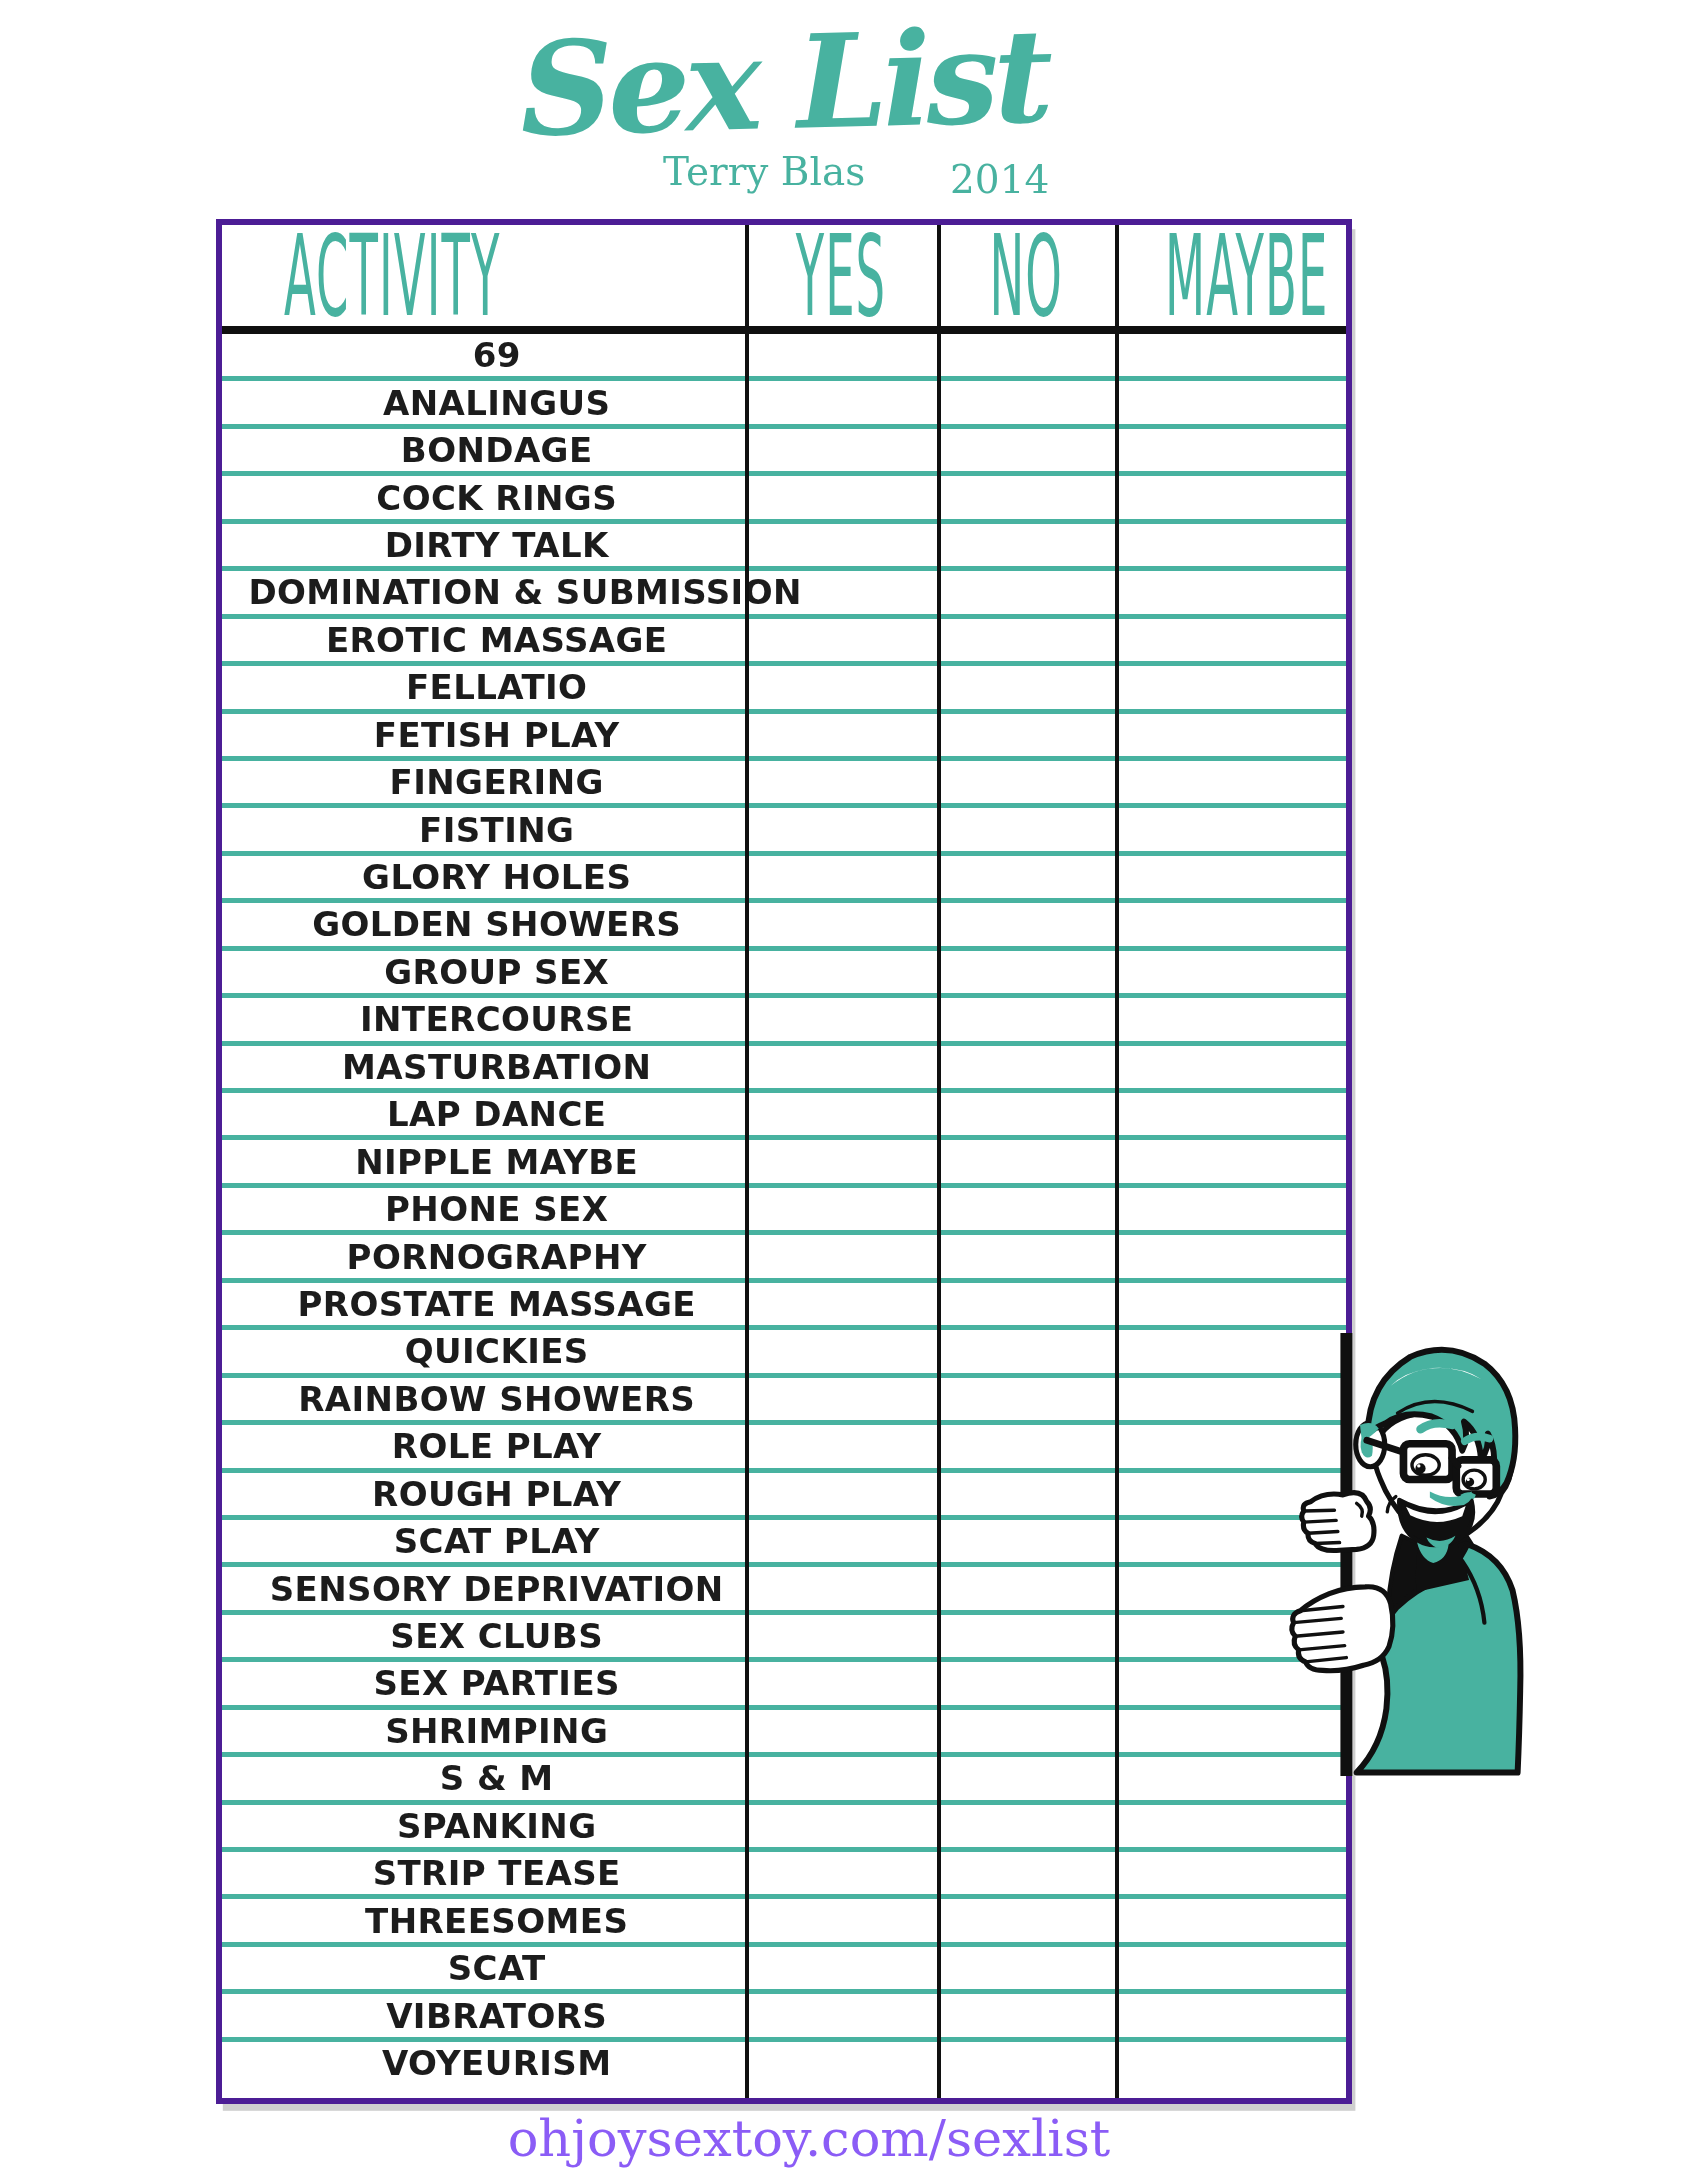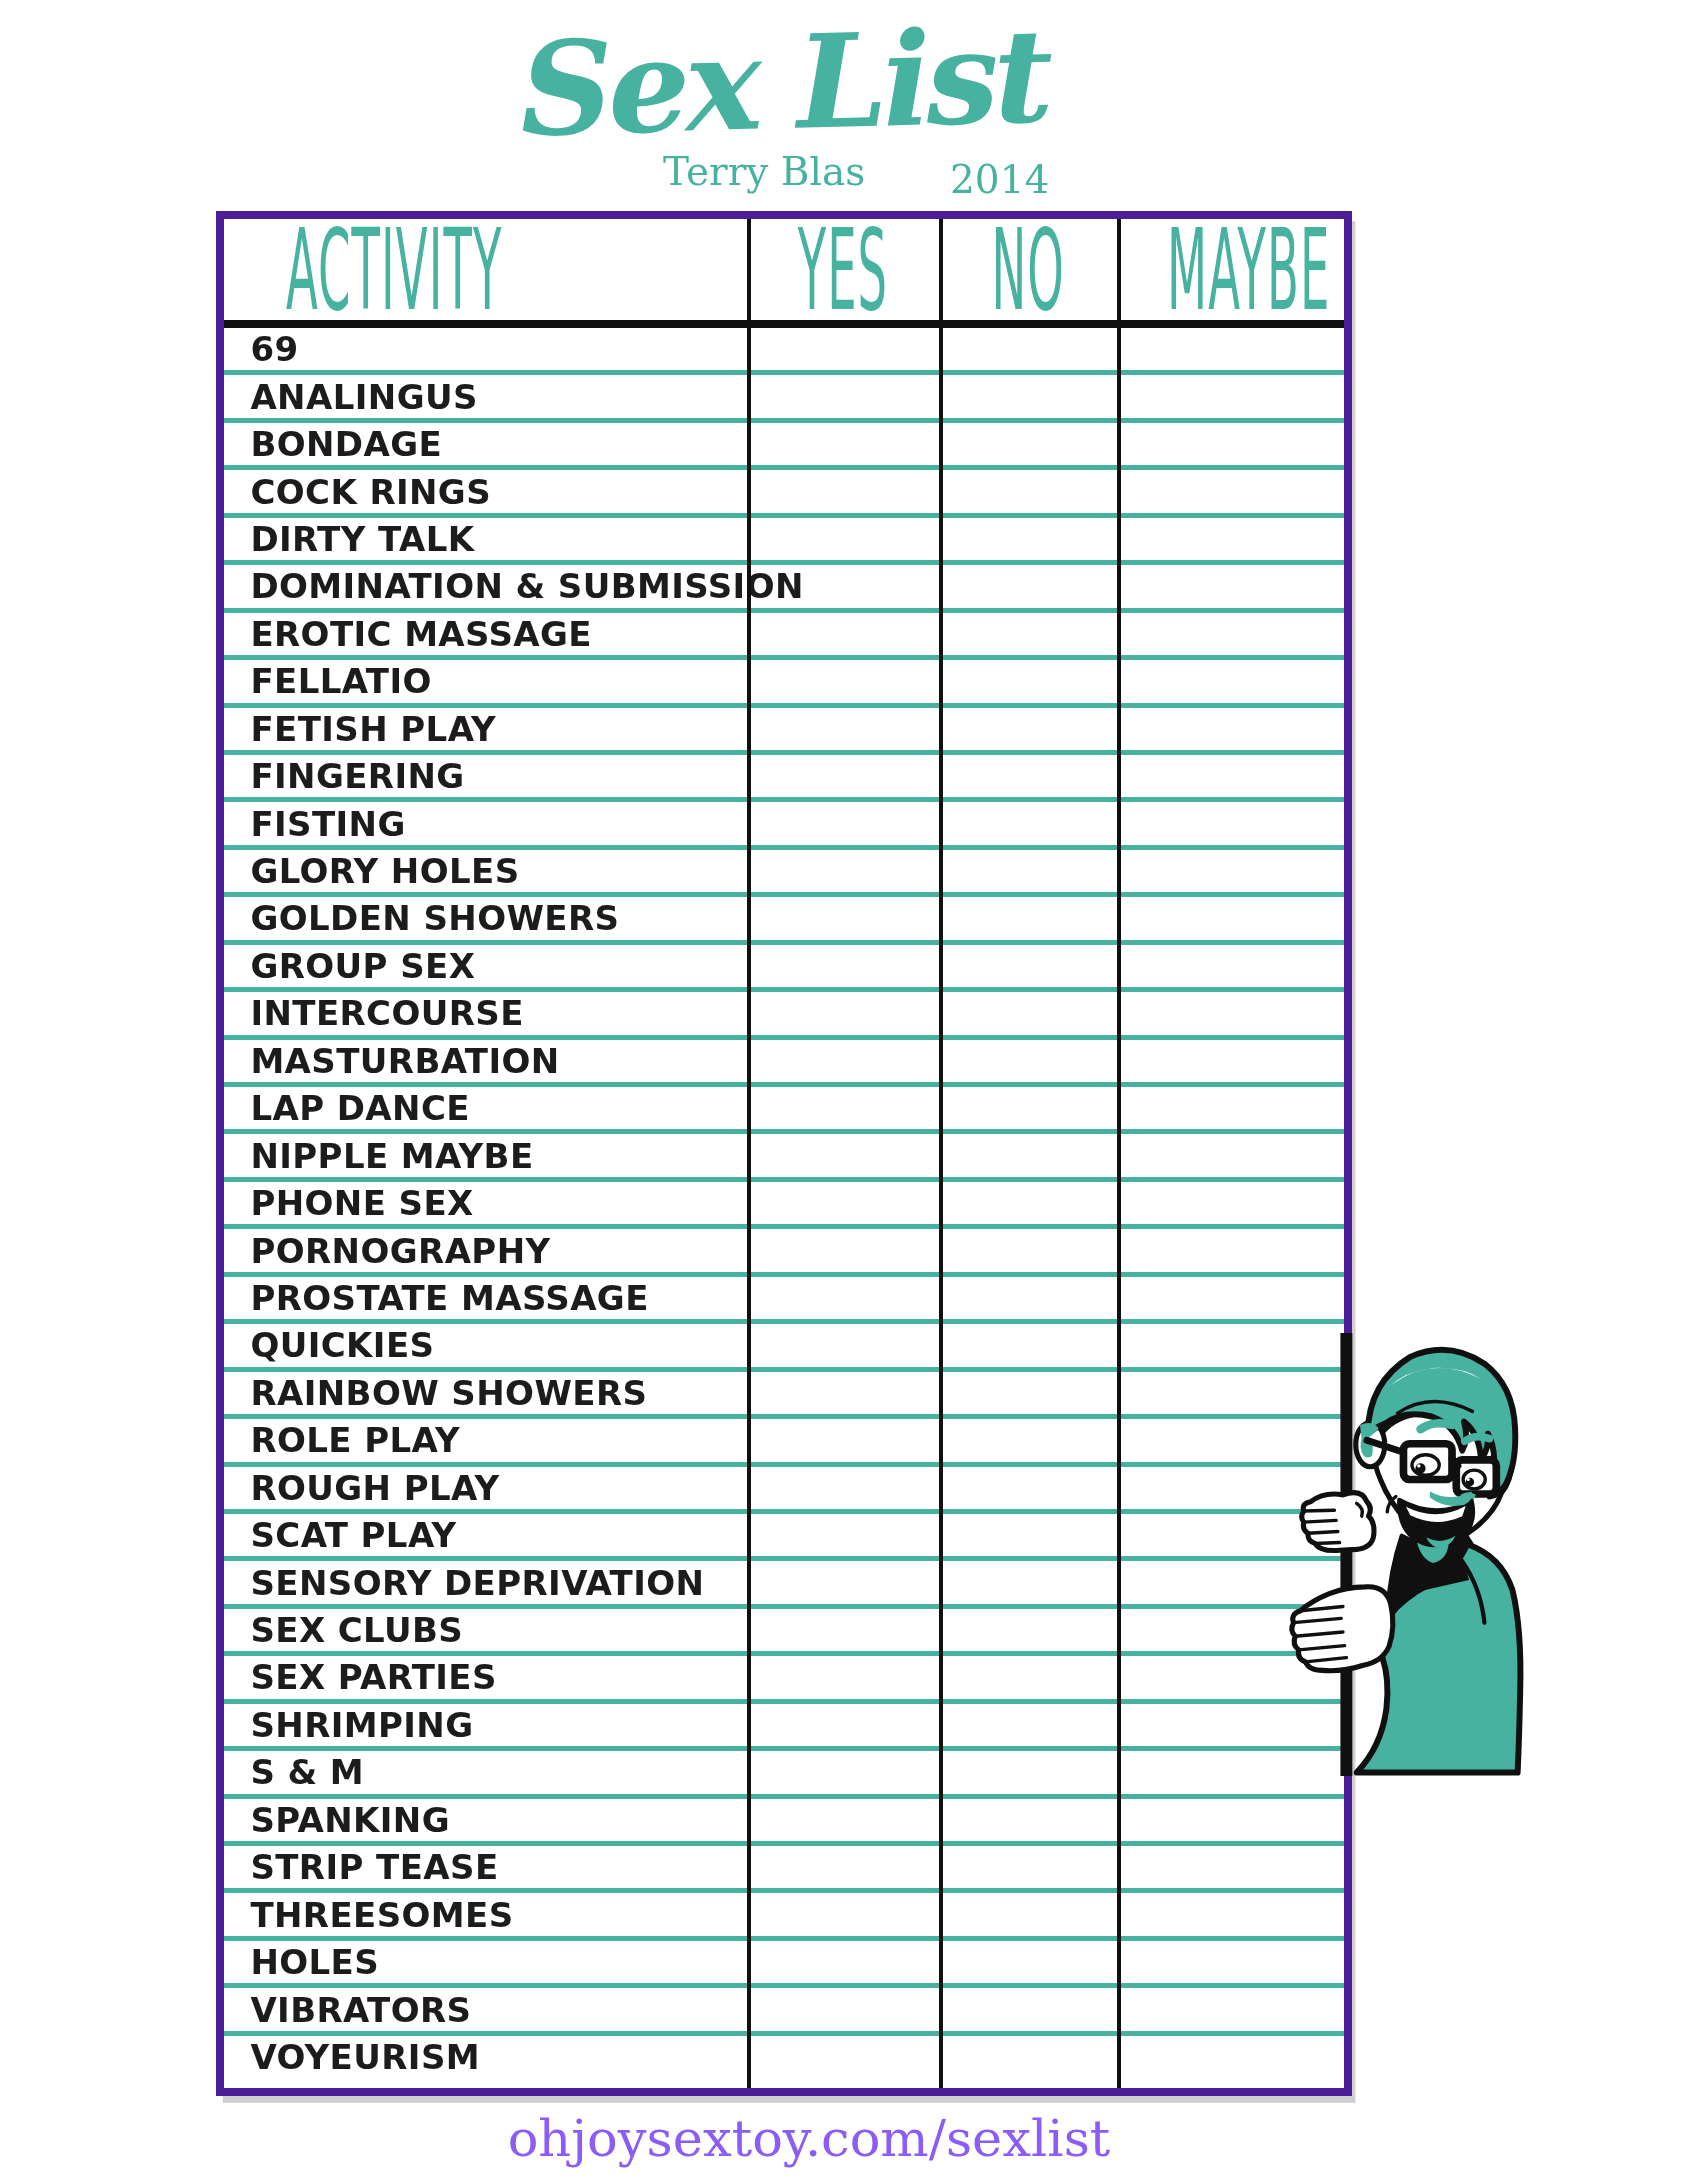--- a/index.html
+++ b/index.html
@@ -19,23 +19,23 @@
     font-size:129px; line-height:1.1; letter-spacing:-5.1px;
     display:inline-block; transform:rotate(-1.5deg);
   }
   .byline { position:absolute; color:#48b2a0; font-family:"DejaVu Serif", serif;
     font-size:39px; line-height:1; white-space:nowrap; }
   .byline-author { left:663px; top:152px; }
   .byline-year   { left:950px; top:160px; }
 
   
   .sheet {
-    position:absolute; left:216px; top:211px; width:1136px; height:1885px;
-    box-sizing:border-box; border:8px solid #4c1d95; background:#ffffff;
-    box-shadow:5.1px 8.5px 0 -1.7px #cfcfcf; z-index:1;
+    position:absolute; left:216px; top:219px; width:1136px; height:1885px;
+    box-sizing:border-box; border:6px solid #4c1d95; background:#ffffff;
+    box-shadow:5.1px 8.5px 0 -1.7px #cfcfcf; z-index:1;text-align:center;
   }
   .header-row {
     height:101px; box-sizing:content-box;
     border-bottom:8.5px solid #101010;
     display:grid; grid-template-columns:523px 192px 178px 1fr;
   }
   .header-cell { display:flex; align-items:center; justify-content:center; overflow:visible; }
   .header-cell.first { justify-content:flex-start; padding-left:62px; }
   .header-text {
     color:#48b2a0; font-size:75px; font-weight:normal; letter-spacing:1.7px;
@@ -330,21 +330,21 @@
     </div>
 
     <div class="row">
       <span class="activity-label">THREESOMES</span>
       <div class="answer-cell"></div>
       <div class="answer-cell"></div>
       <div class="answer-cell"></div>
     </div>
 
     <div class="row">
-      <span class="activity-label">HOLES</span>
+      <span class="activity-label">SCAT</span>
       <div class="answer-cell"></div>
       <div class="answer-cell"></div>
       <div class="answer-cell"></div>
     </div>
 
     <div class="row">
       <span class="activity-label">VIBRATORS</span>
       <div class="answer-cell"></div>
       <div class="answer-cell"></div>
       <div class="answer-cell"></div>

